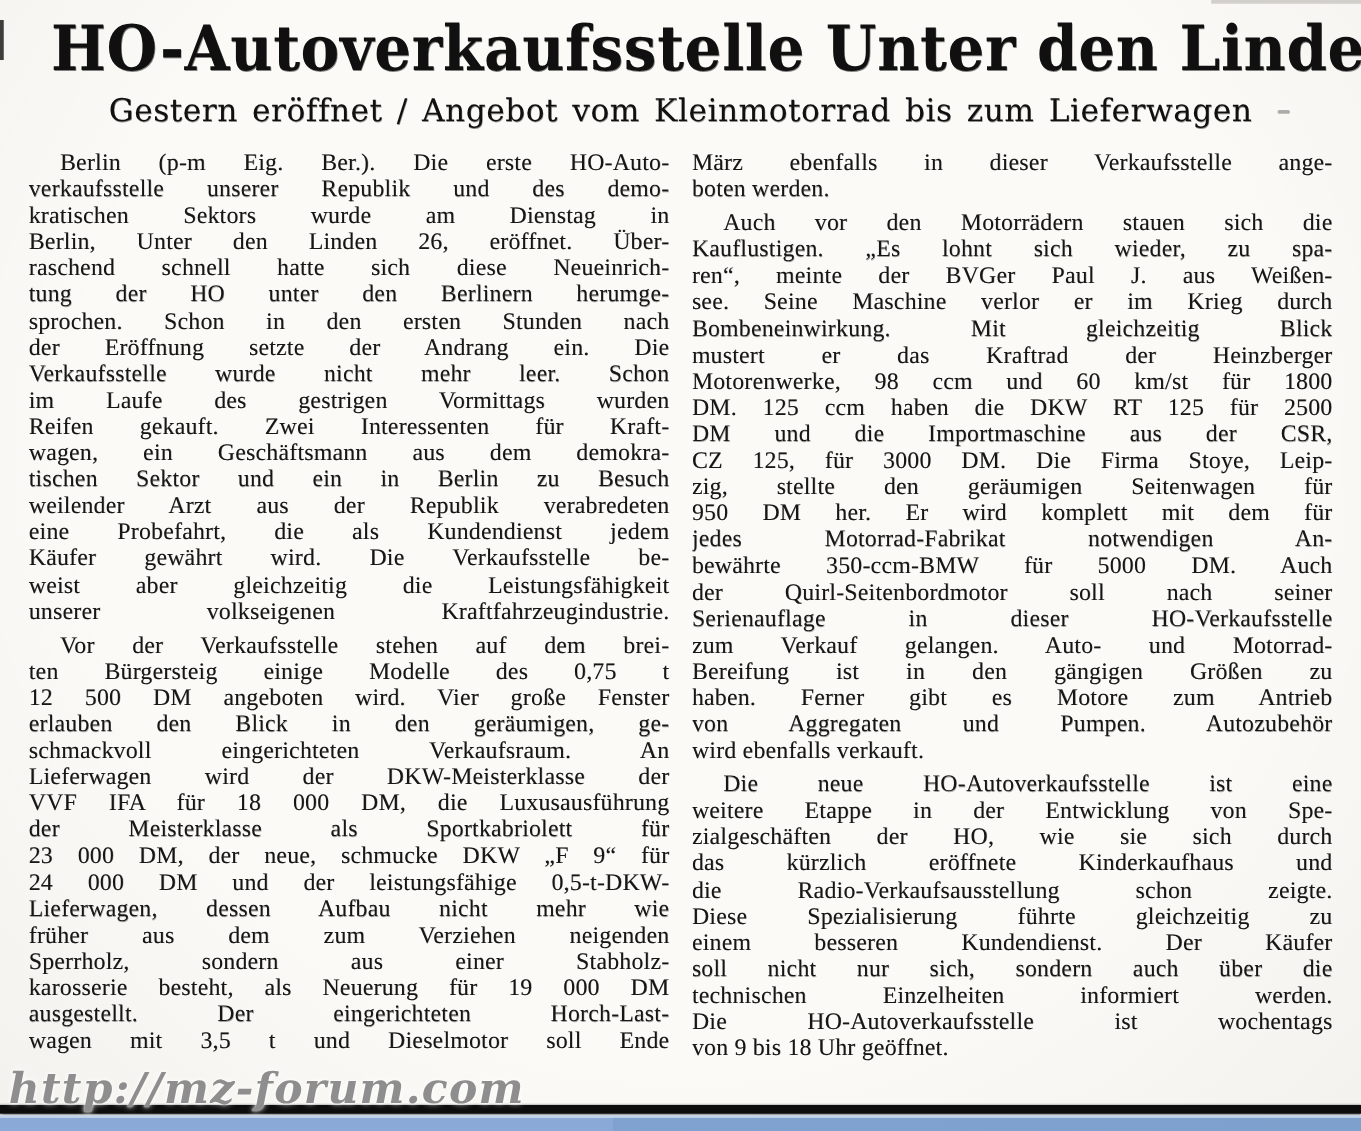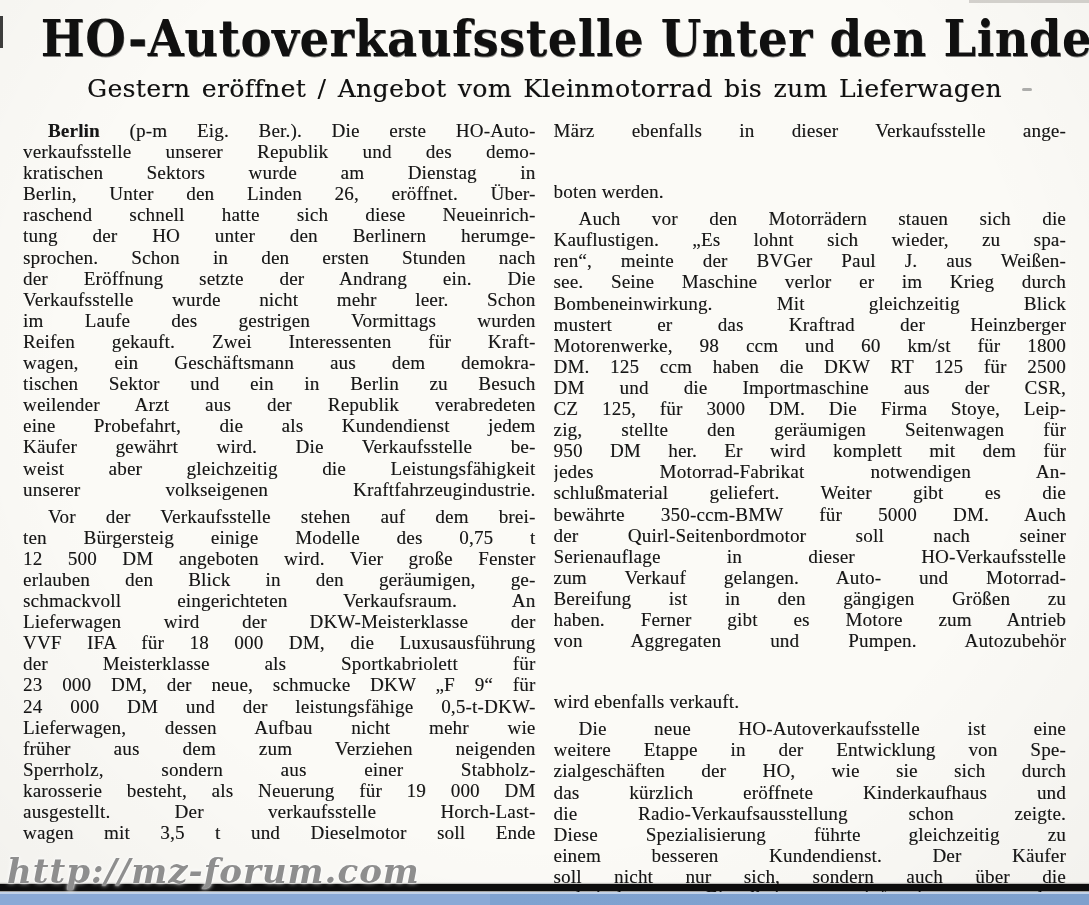--- a/index.html
+++ b/index.html
@@ -57,23 +57,23 @@
     text-shadow: 0.35px 0.35px 0 rgba(22,22,22,.38);
   }
   .column { flex: 1 1 0; min-width: 0; }
   .paragraph { margin: 0; }
   .paragraph + .paragraph { margin-top: 6px; }
   .line {
     height: 21.1px; overflow: hidden;
     text-align: justify; text-align-last: justify;
     -moz-text-align-last: justify;
   }
-  .line.short { text-align-last: left; margin-top: 40px; -moz-text-align-last: left; }
+  .line.short { text-align-last: left; -moz-text-align-last: left; }
   .line.indent { padding-left: 25px; }
-  .line b { font-weight: 700; }
+  .line b { font-weight: 400; }
   
   .watermark {
     position: absolute; left: 7px; top: 851px;
     font-family: "DejaVu Serif", serif;
     font-style: italic; font-weight: 700;
     font-size: 34px; letter-spacing: 1px;
     color: var(--watermark-gray, #8e8e8e);
     text-shadow: 0 0 5px rgba(255,255,255,.95), 0 0 2px rgba(255,255,255,.9);
     z-index: 5;
   }
@@ -135,21 +135,21 @@
           <div class="line">schmackvoll eingerichteten Verkaufsraum. An</div>
           <div class="line">Lieferwagen wird der DKW-Meisterklasse der</div>
           <div class="line">VVF IFA für 18 000 DM, die Luxusausführung</div>
           <div class="line">der Meisterklasse als Sportkabriolett für</div>
           <div class="line">23 000 DM, der neue, schmucke DKW „F 9“ für</div>
           <div class="line">24 000 DM und der leistungsfähige 0,5-t-DKW-</div>
           <div class="line">Lieferwagen, dessen Aufbau nicht mehr wie</div>
           <div class="line">früher aus dem zum Verziehen neigenden</div>
           <div class="line">Sperrholz, sondern aus einer Stabholz-</div>
           <div class="line">karosserie besteht, als Neuerung für 19 000 DM</div>
-          <div class="line">ausgestellt. Der verkaufsstelle Horch-Last-</div>
+          <div class="line">ausgestellt. Der eingerichteten Horch-Last-</div>
           <div class="line">wagen mit 3,5 t und Dieselmotor soll Ende</div>
         </div>
       </div>
     <div class="column">
         <div class="paragraph">
           <div class="line">März ebenfalls in dieser Verkaufsstelle ange-</div>
           <div class="line short">boten werden.</div>
         </div>
         <div class="paragraph">
           <div class="line indent">Auch vor den Motorrädern stauen sich die</div>
@@ -158,21 +158,20 @@
           <div class="line">see. Seine Maschine verlor er im Krieg durch</div>
           <div class="line">Bombeneinwirkung. Mit gleichzeitig Blick</div>
           <div class="line">mustert er das Kraftrad der Heinzberger</div>
           <div class="line">Motorenwerke, 98 ccm und 60 km/st für 1800</div>
           <div class="line">DM. 125 ccm haben die DKW RT 125 für 2500</div>
           <div class="line">DM und die Importmaschine aus der CSR,</div>
           <div class="line">CZ 125, für 3000 DM. Die Firma Stoye, Leip-</div>
           <div class="line">zig, stellte den geräumigen Seitenwagen für</div>
           <div class="line">950 DM her. Er wird komplett mit dem für</div>
           <div class="line">jedes Motorrad-Fabrikat notwendigen An-</div>
-          <div class="line">schlußmaterial geliefert. Weiter gibt es die</div>
           <div class="line">bewährte 350-ccm-BMW für 5000 DM. Auch</div>
           <div class="line">der Quirl-Seitenbordmotor soll nach seiner</div>
           <div class="line">Serienauflage in dieser HO-Verkaufsstelle</div>
           <div class="line">zum Verkauf gelangen. Auto- und Motorrad-</div>
           <div class="line">Bereifung ist in den gängigen Größen zu</div>
           <div class="line">haben. Ferner gibt es Motore zum Antrieb</div>
           <div class="line">von Aggregaten und Pumpen. Autozubehör</div>
           <div class="line short">wird ebenfalls verkauft.</div>
         </div>
         <div class="paragraph">

